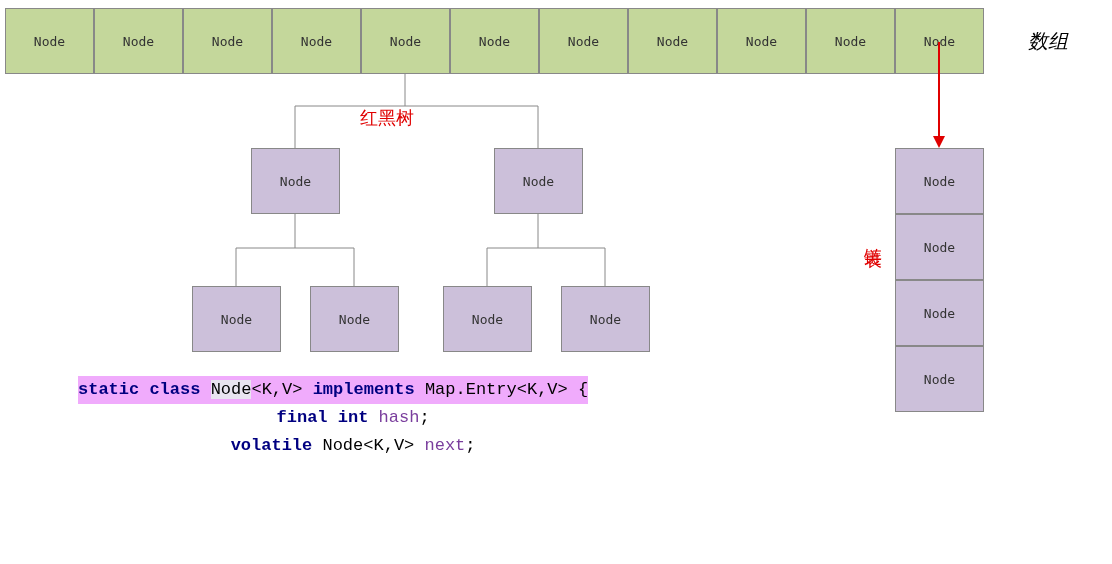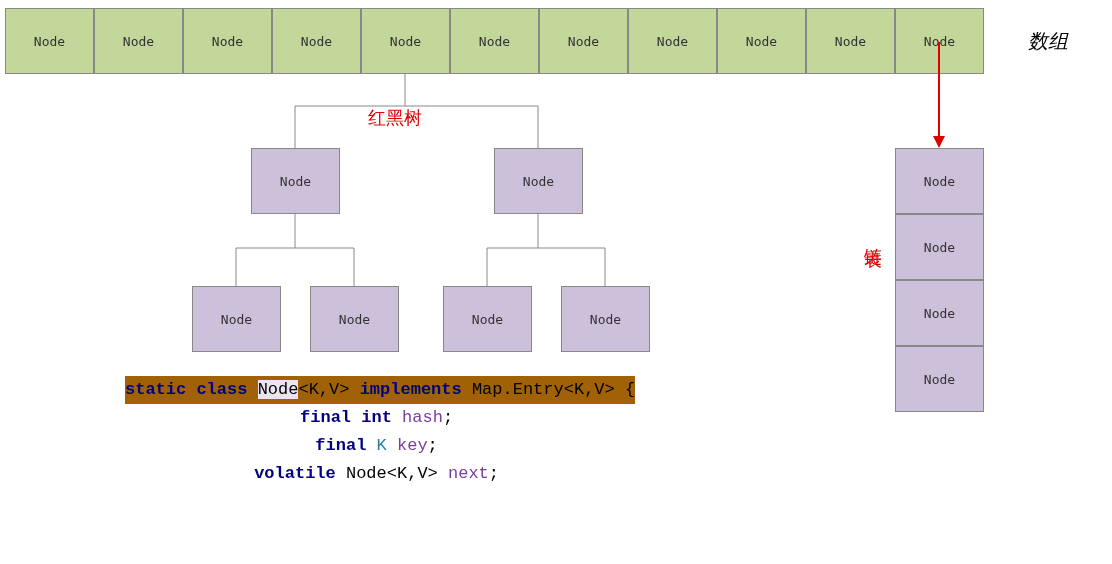--- a/index.html
+++ b/index.html
@@ -67,24 +67,23 @@
   }
   .code-block {
     position: absolute;
     left: 78px;
     top: 376px;
     font-family: Consolas, "Courier New", monospace;
     font-size: 17px;
     line-height: 28px;
   }
   .code-block .line1 {
-    background: #a16207;
+    background: #f0abfc;
     display: inline-block;
     padding: 0;
-    margin-left: 47px;
   }
   .kw { color: #000080; font-weight: bold; }
   .type { color: #267f99; }
   .ident { color: #7a3e9d; }
   .punc { color: #000; }
   .indent { padding-left: 40px; text-align: center; }
   svg.connectors {
     position: absolute;
     top: 0; left: 0;
     width: 1112px; height: 564px;
@@ -104,21 +103,21 @@
 <div class="array-cell" style="left:361px; top:8px;">Node</div>
 <div class="array-cell" style="left:450px; top:8px;">Node</div>
 <div class="array-cell" style="left:539px; top:8px;">Node</div>
 <div class="array-cell" style="left:628px; top:8px;">Node</div>
 <div class="array-cell" style="left:717px; top:8px;">Node</div>
 <div class="array-cell" style="left:806px; top:8px;">Node</div>
 <div class="array-cell" style="left:895px; top:8px;">Node</div>
 
 <div class="label" style="left:1028px; top:28px;font-style:italic;">数组</div>
 
-<div class="label-red" style="left:368px; top:106px;">红黑树</div>
+<div class="label-red" style="left:360px; top:106px;">红黑树</div>
 
 <div class="label-red" style="left:861px; top:234px; writing-mode: vertical-rl; text-orientation: upright; letter-spacing:2px;">链表</div>
 
 <div class="tree-node" style="left:251px; top:148px;">Node</div>
 <div class="tree-node" style="left:494px; top:148px;">Node</div>
 
 <div class="tree-node" style="left:192px; top:286px;">Node</div>
 <div class="tree-node" style="left:310px; top:286px;">Node</div>
 <div class="tree-node" style="left:443px; top:286px;">Node</div>
 <div class="tree-node" style="left:561px; top:286px;">Node</div>
@@ -147,15 +146,14 @@
   <line x1="487" y1="248" x2="487" y2="286"></line>
   <line x1="605" y1="248" x2="605" y2="286"></line>
 
   <line class="red-arrow" x1="939" y1="42" x2="939" y2="140"></line>
   <polygon class="red-arrow" points="939,148 933,136 945,136"></polygon>
 </svg>
 
 <div class="code-block">
   <div class="line1"><span class="kw">static</span> <span class="kw">class</span> <span style="background:#e9e4f0;">Node</span><span class="punc">&lt;K,V&gt;</span> <span class="kw">implements</span> <span class="punc">Map.Entry</span><span class="punc">&lt;K,V&gt;</span><span class="punc"> {</span></div>
   <div class="indent"><span class="kw">final</span> <span class="kw">int</span> <span class="ident">hash</span><span class="punc">;</span></div>
-  <div class="indent"><span class="kw">final</span> <span class="type">K</span> <span class="ident">key</span><span class="punc">;</span></div>
   <div class="indent"><span class="kw">volatile</span> <span class="punc">Node</span><span class="punc">&lt;K,V&gt;</span> <span class="ident">next</span><span class="punc">;</span></div>
 </div>
 
 </body></html>

